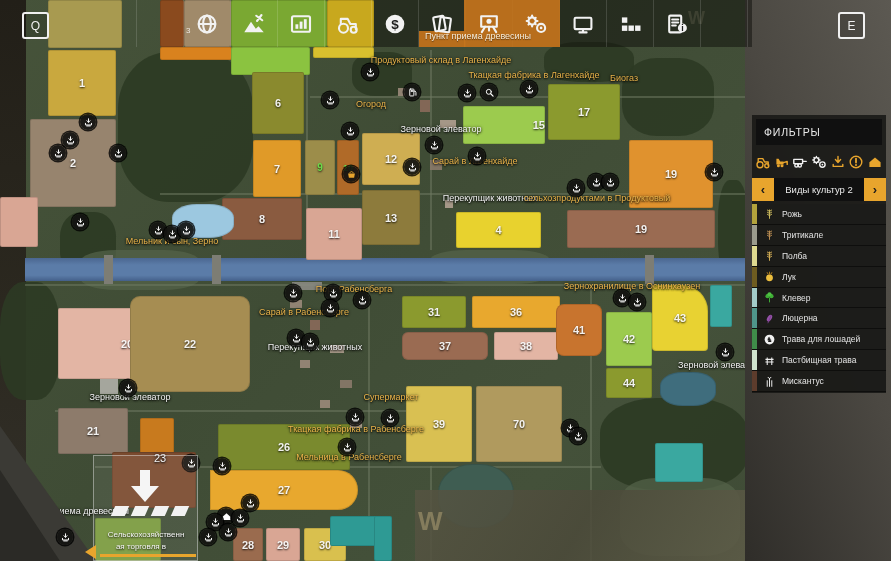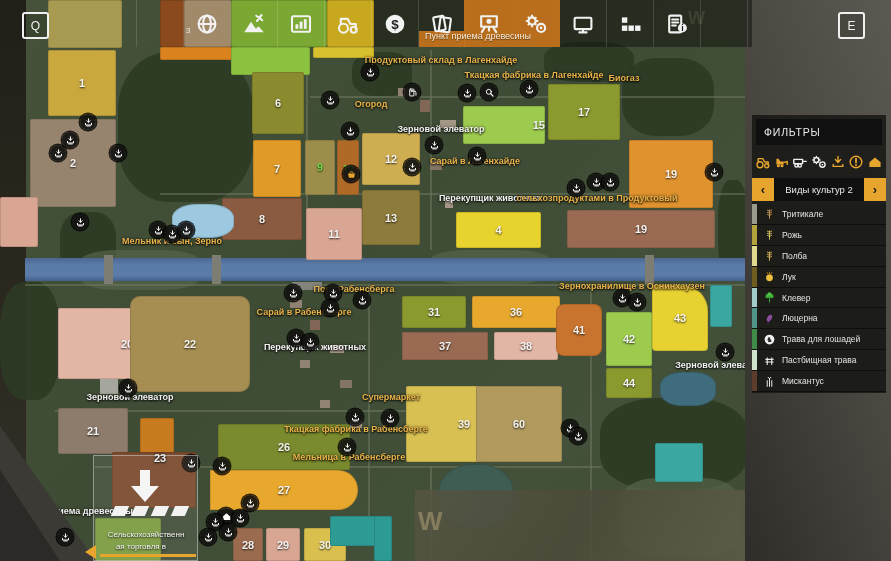--- a/index.html
+++ b/index.html
@@ -15,21 +15,21 @@
   .river{position:absolute;left:25px;top:258px;width:722px;height:23px;
     background:linear-gradient(180deg,#4a6690 0%,#5b7ca8 30%,#5b7ca8 75%,#44608a 100%);}
   .bridge{position:absolute;width:9px;height:29px;background:#7d7d74;top:255px;}
   
   .field{position:absolute;display:flex;align-items:center;justify-content:center;
     box-shadow:inset 0 0 0 1px rgba(0,0,0,.12);}
   .fnum{font-size:11px;font-weight:bold;color:rgba(255,255,255,.92);
     text-shadow:0 1px 2px rgba(0,0,0,.8);}
   
   .mlabel{position:absolute;transform:translateX(-50%);white-space:nowrap;font-size:9px;
-    text-shadow:0 1px 2px rgba(0,0,0,.95), 0 0 3px rgba(0,0,0,.7);font-weight:bold;}
+    text-shadow:0 1px 2px rgba(0,0,0,.95), 0 0 3px rgba(0,0,0,.7);}
   .mlabel.o{color:#e9b34a;}
   .mlabel.w{color:#f2f2f2;}
   
   .badge{position:absolute;width:16px;height:16px;border-radius:50%;
     background:rgba(18,18,16,.92);box-shadow:0 0 0 1.5px rgba(0,0,0,.8);
     display:flex;align-items:center;justify-content:center;}
   .badge svg{width:11px;height:11px;}
   
   .topshade{position:absolute;left:374px;top:0;width:378px;height:47px;background:rgba(14,14,10,.5);}
   .sep{position:absolute;top:0;width:1px;height:47px;background:rgba(255,255,255,.14);}
@@ -216,31 +216,31 @@
       </div>
       <div class="field" style="left: 304px; top: 528px; width: 42px; height: 33px; background: rgb(217, 192, 78); border-radius: 2px;">
         <span class="fnum">30</span>
       </div>
       <div class="field" style="left: 402px; top: 296px; width: 64px; height: 32px; background: rgb(139, 154, 46); border-radius: 2px;">
         <span class="fnum">31</span>
       </div>
       <div class="field" style="left: 472px; top: 296px; width: 88px; height: 32px; background: rgb(232, 168, 46); border-radius: 2px;">
         <span class="fnum">36</span>
       </div>
-      <div class="field" style="left: 402px; top: 332px; width: 86px; height: 28px; background: rgb(154, 107, 82); border-radius: 0;">
+      <div class="field" style="left: 402px; top: 332px; width: 86px; height: 28px; background: rgb(154, 107, 82); border-radius: 6px;">
         <span class="fnum">37</span>
       </div>
       <div class="field" style="left: 494px; top: 332px; width: 64px; height: 28px; background: rgb(227, 181, 164); border-radius: 2px;">
         <span class="fnum">38</span>
       </div>
-      <div class="field" style="left: 406px; top: 386px; width: 66px; height: 76px; background: rgb(217, 192, 82); border-radius: 2px; padding-left: 25px;">
+      <div class="field" style="left: 406px; top: 386px; width: 66px; height: 76px; background: rgb(217, 192, 82); border-radius: 2px;">
         <span class="fnum">39</span>
       </div>
       <div class="field" style="left: 476px; top: 386px; width: 86px; height: 76px; background: rgb(176, 154, 94); border-radius: 2px;">
-        <span class="fnum">60</span>
+        <span class="fnum">70</span>
       </div>
       <div class="field" style="left: 556px; top: 304px; width: 46px; height: 52px; background: rgb(200, 116, 46); border-radius: 8px;">
         <span class="fnum">41</span>
       </div>
       <div class="field" style="left: 606px; top: 312px; width: 46px; height: 54px; background: rgb(156, 203, 78); border-radius: 2px;">
         <span class="fnum">42</span>
       </div>
       <div class="field" style="left: 652px; top: 285px; width: 56px; height: 66px; background: rgb(232, 210, 50); border-radius: 4px 26px 4px 4px;">
         <span class="fnum">43</span>
       </div>
@@ -741,36 +741,36 @@
           </svg>
         </div>
       </div>
     <div class="selector">
       <div class="selbtn">‹</div>
       <div class="sellabel">Виды культур 2</div>
       <div class="selbtn">›</div>
     </div>
     <div class="croplist" id="croplist">
         <div class="croprow">
+          <div class="cstrip" style="background: rgb(179, 163, 60);"></div>
+          <div class="cicon">
+            <svg viewBox="0 0 16 16">
+              <path d="M8 14V3.6M8 5.4L5.4 3.8M8 8L5.4 6.4M8 10.6L5.4 9M8 5.4l2.6-1.6M8 8l2.6-1.6M8 10.6L10.6 9" fill="none" stroke="#cdbb5e" stroke-width="1.2" stroke-linecap="round"></path>
+            </svg>
+          </div>
+          <div class="clabel">Рожь</div>
+        </div>
+        <div class="croprow">
           <div class="cstrip" style="background: rgb(155, 155, 141);"></div>
           <div class="cicon">
             <svg viewBox="0 0 16 16">
               <path d="M8 14V3.6M8 5.4L5.4 3.8M8 8L5.4 6.4M8 10.6L5.4 9M8 5.4l2.6-1.6M8 8l2.6-1.6M8 10.6L10.6 9" fill="none" stroke="#bd8f52" stroke-width="1.2" stroke-linecap="round"></path>
             </svg>
           </div>
           <div class="clabel">Тритикале</div>
-        </div>
-        <div class="croprow">
-          <div class="cstrip" style="background: rgb(179, 163, 60);"></div>
-          <div class="cicon">
-            <svg viewBox="0 0 16 16">
-              <path d="M8 14V3.6M8 5.4L5.4 3.8M8 8L5.4 6.4M8 10.6L5.4 9M8 5.4l2.6-1.6M8 8l2.6-1.6M8 10.6L10.6 9" fill="none" stroke="#cdbb5e" stroke-width="1.2" stroke-linecap="round"></path>
-            </svg>
-          </div>
-          <div class="clabel">Рожь</div>
         </div>
         <div class="croprow">
           <div class="cstrip" style="background: rgb(222, 217, 143);"></div>
           <div class="cicon">
             <svg viewBox="0 0 16 16">
               <path d="M8 14V3.6M8 5.4L5.4 3.8M8 8L5.4 6.4M8 10.6L5.4 9M8 5.4l2.6-1.6M8 8l2.6-1.6M8 10.6L10.6 9" fill="none" stroke="#d3ae55" stroke-width="1.2" stroke-linecap="round"></path>
             </svg>
           </div>
           <div class="clabel">Полба</div>
         </div>

